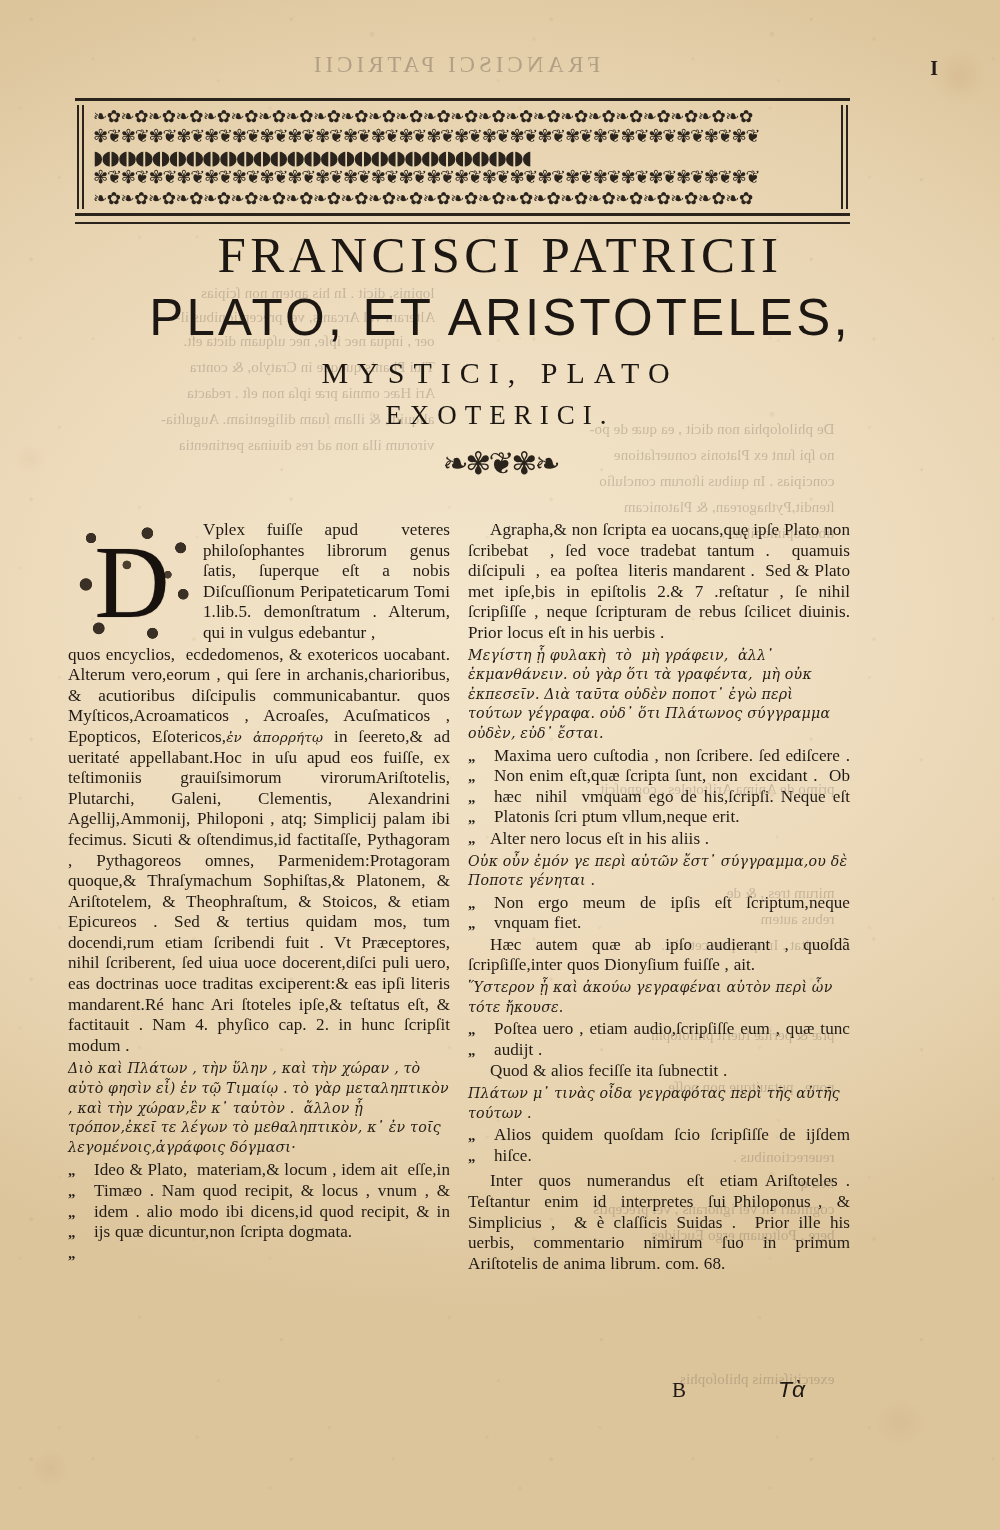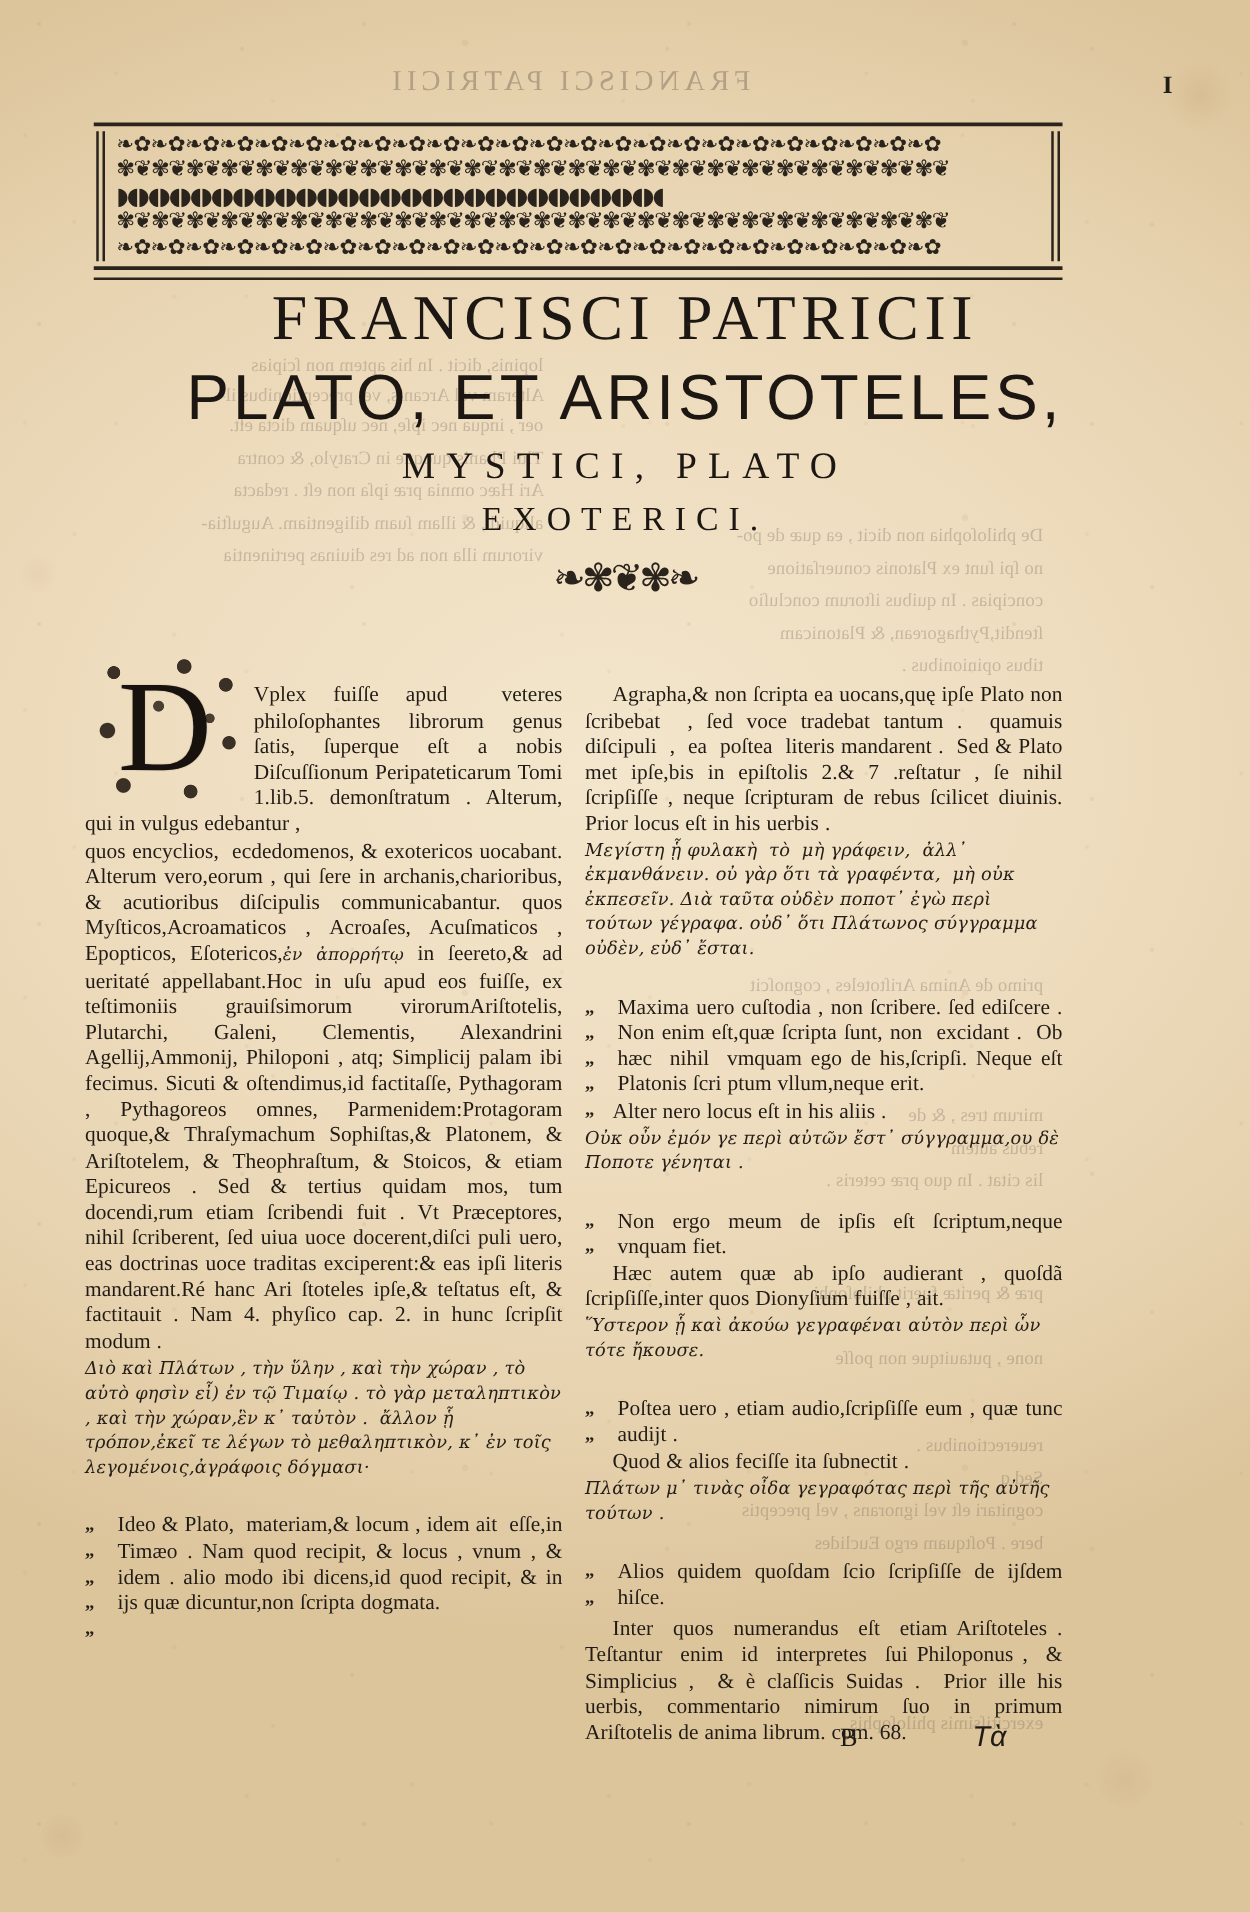--- a/index.html
+++ b/index.html
@@ -94,21 +94,20 @@
   }
   
   .col{position:absolute;top:520px;width:382px;}
   #col-left{left:68px;}
   #col-right{left:468px;}
   .lat{
     font-family:"Liberation Serif",serif;
     font-size:17.1px;line-height:20.6px;color:#211b15;
     text-align:justify;letter-spacing:.05px;white-space:pre-wrap;
     word-spacing:.4px;
-    margin-top:26px;
   }
   .grk{
     font-family:"DejaVu Serif",serif;
     font-size:14.2px;line-height:19.6px;color:#241e17;
     font-style:italic;white-space:pre-wrap;letter-spacing:.2px;
   }
   
   #dropcap{
     float:left;width:128px;height:122px;margin:1px 7px 0 0;
     position:relative;

